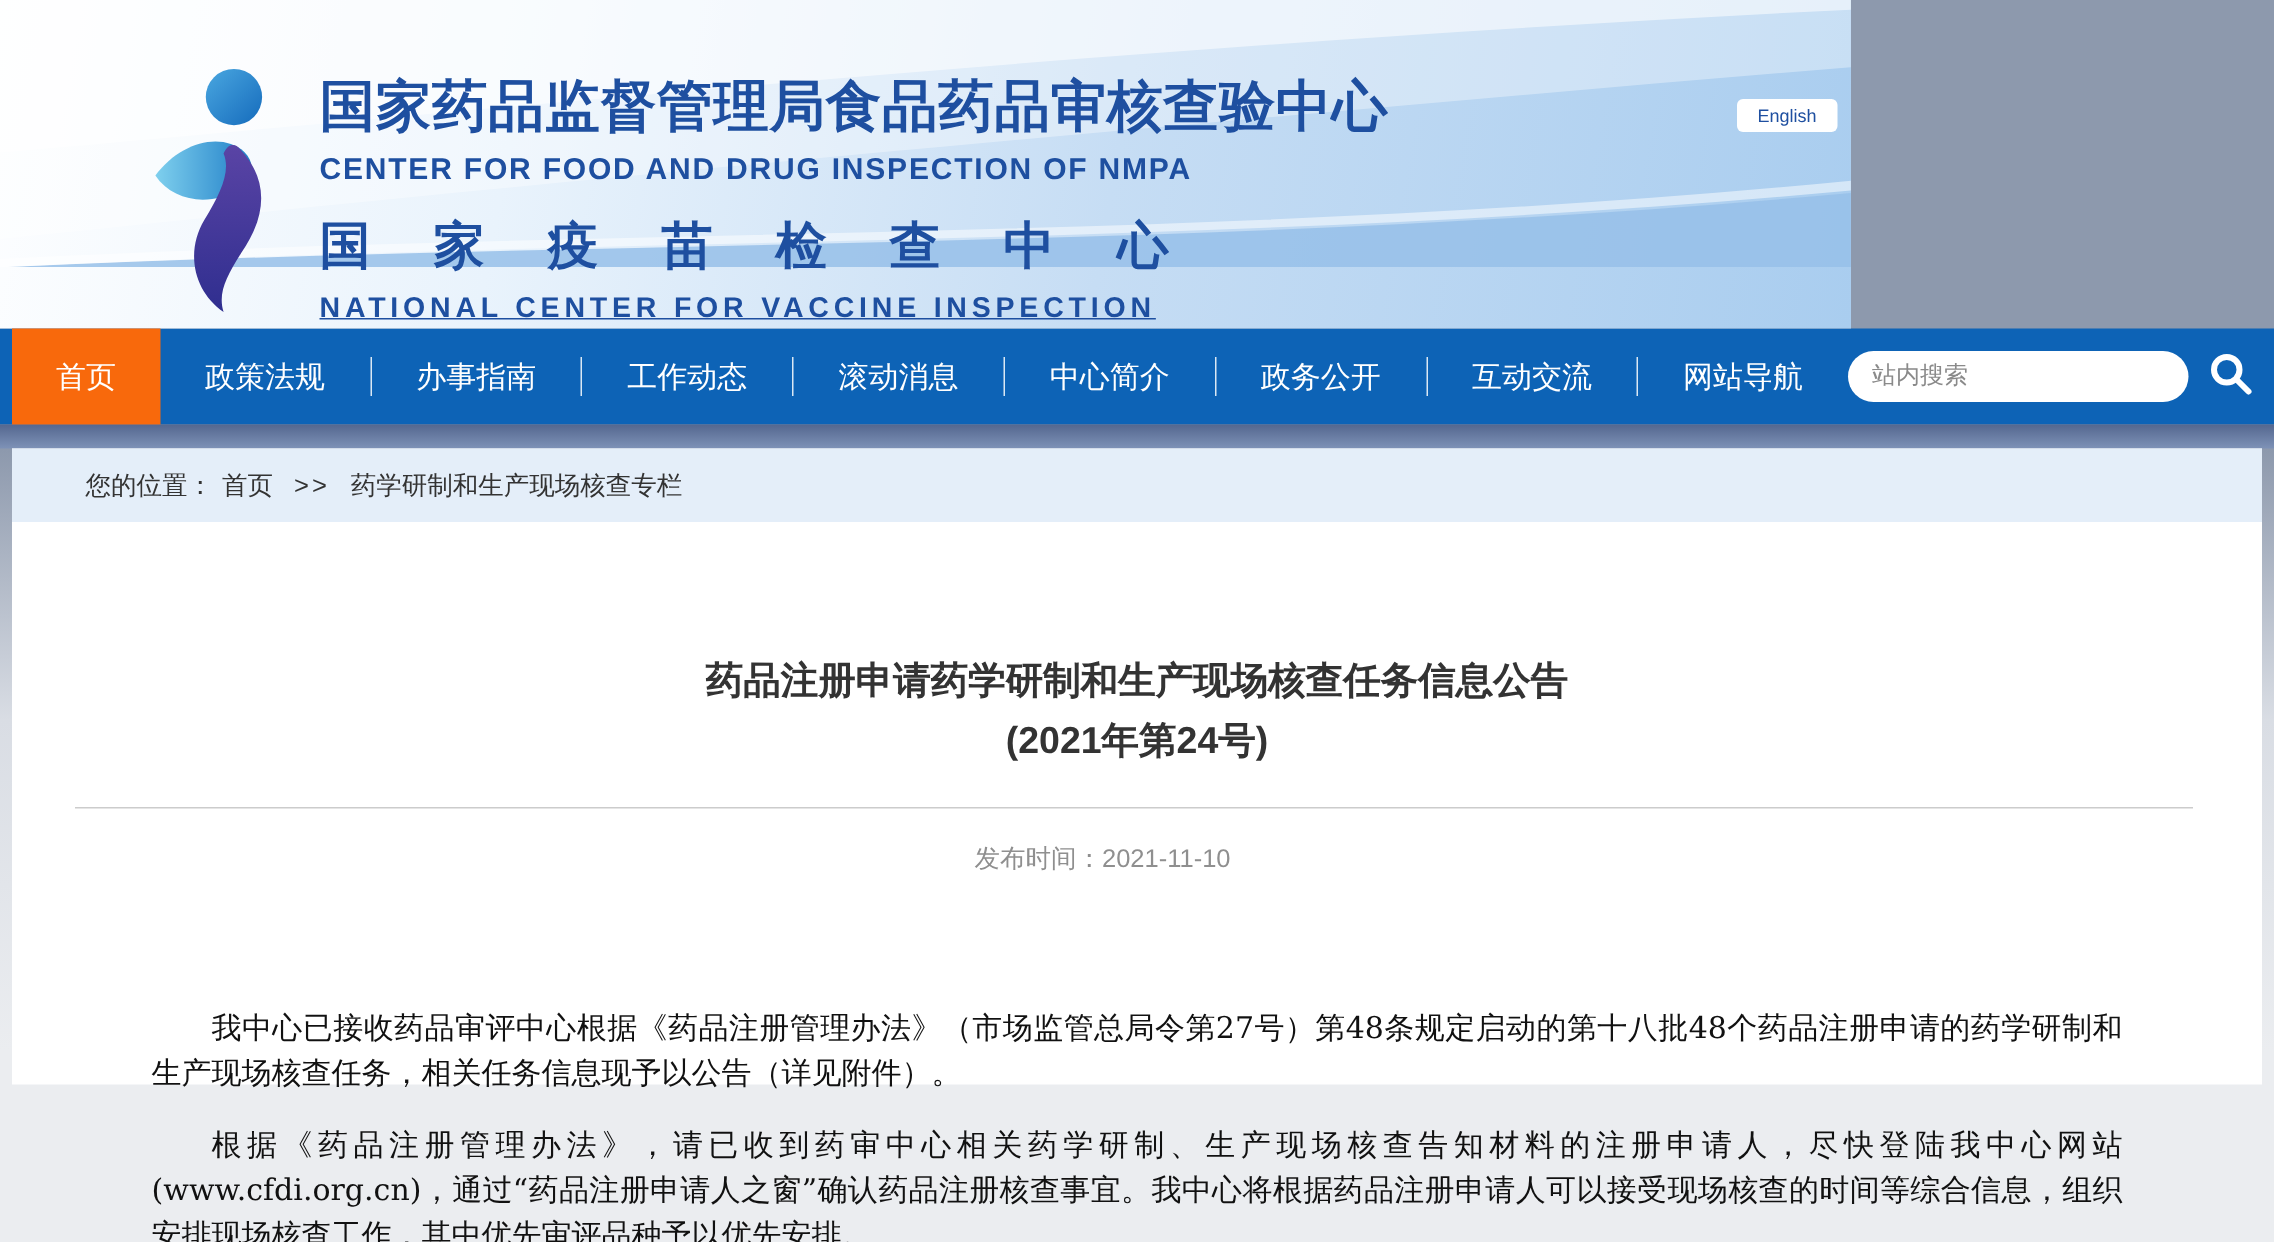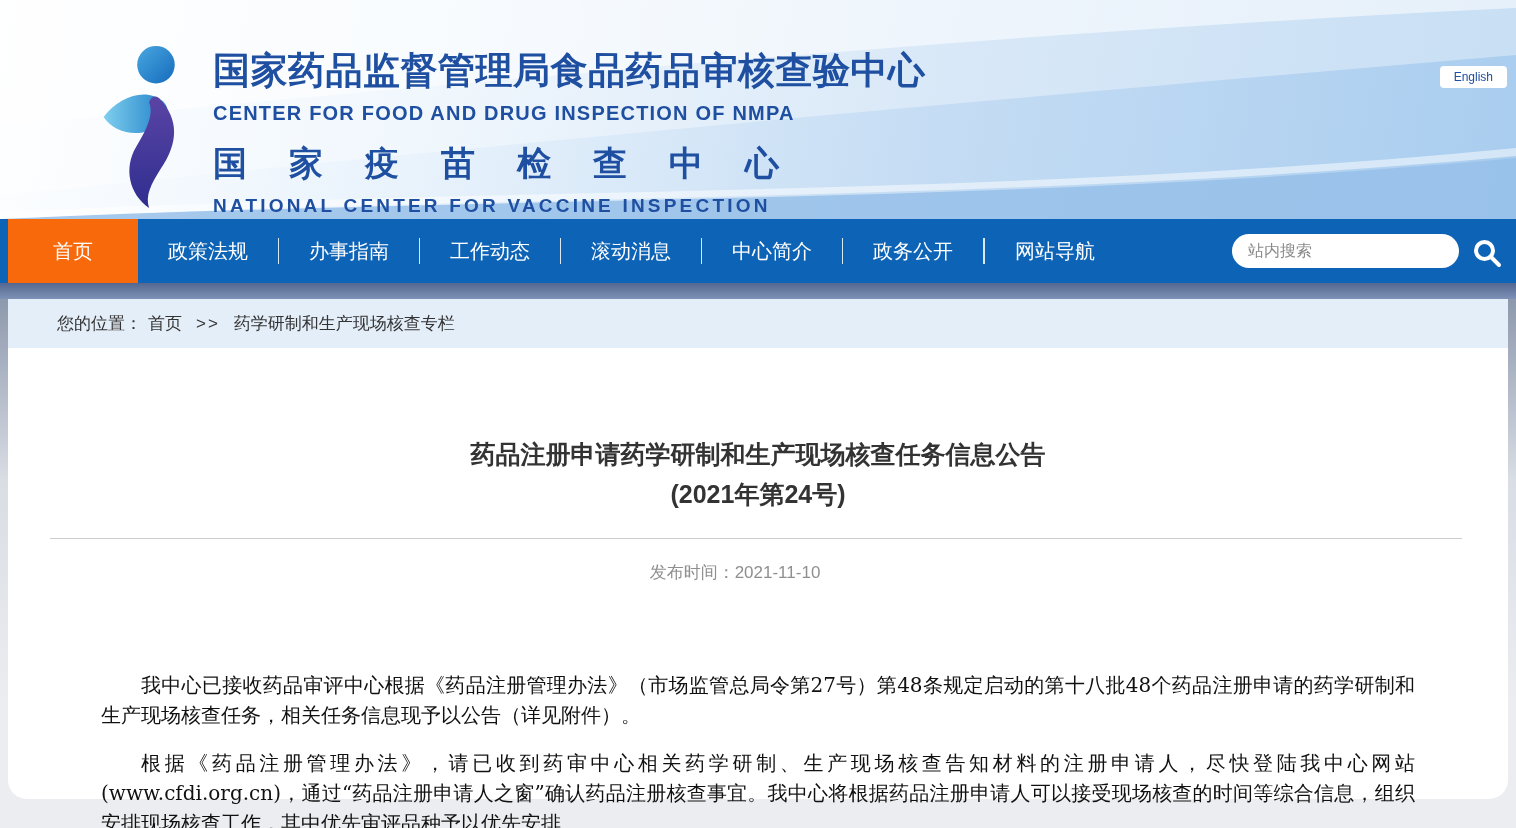--- a/index.html
+++ b/index.html
@@ -3,47 +3,47 @@
 <meta charset="utf-8">
 <style>
   * { margin:0; padding:0; box-sizing:border-box; }
   html,body { width:1516px; height:828px; overflow:hidden; }
   body {
     font-family:"Liberation Sans","DejaVu Sans",sans-serif;
     background:linear-gradient(180deg,#8d99ad 300px,#d9dde4 480px,#ebedf0 700px);
   }
 
   
-  .header { position:relative; width:1516px; height:219px; overflow:hidden;
+  .header { position:relative; width:1234px; height:219px; overflow:hidden;
     background:linear-gradient(100deg,#fdfeff 0%,#e9f3fc 28%,#c6ddf4 60%,#a9cdef 100%); }
   .header-waves { position:absolute; inset:0; }
   .logo { position:absolute; left:103px; top:40px; width:100px; height:168px; }
   .header-titles { position:absolute; left:213px; top:46px; color:#1e4fa0; }
   .cn-title-1 { font-size:37px; font-weight:bold; letter-spacing:0.5px; white-space:nowrap; }
   .en-title-1 { font-size:20px; font-weight:bold; letter-spacing:1.2px; margin-top:6px; white-space:nowrap; }
   .cn-title-2 { font-size:34px; font-weight:bold; letter-spacing:42px; margin-top:16px; white-space:nowrap; }
-  .en-title-2 { font-size:19px; font-weight:bold; letter-spacing:3.2px; margin-top:8px; white-space:nowrap; }
+  .en-title-2 { font-size:19px; font-weight:bold; letter-spacing:3.2px; margin-top:8px; white-space:nowrap;text-decoration:underline; }
   .english-btn { position:absolute; right:9px; top:66px; background:#ffffff; color:#1e4fa0;
     font-size:12px; padding:4px 14px; border-radius:4px; border:none; cursor:pointer; }
 
   
   .navbar { width:1516px; height:64px; background:#0d63b6; display:flex; align-items:center; padding-left:8px; }
   .nav-item { position:relative; color:#ffffff; font-size:20px; height:64px; display:flex;
     align-items:center; justify-content:center; padding:0 30px; cursor:pointer; white-space:nowrap; }
   .nav-item.active { background:#f8690c; width:130px; padding:0; }
   .nav-sep { width:1px; height:26px; background:#ffffff; opacity:.85; }
-  .nav-search { margin-left:auto; display:flex; align-items:flex-end; }
+  .nav-search { margin-left:auto; display:flex; align-items:flex-start; }
   .search-input { width:227px; height:34px; border:none; border-radius:17px; padding:0 16px;
     font-size:16px; color:#333; outline:none; }
   .search-input::placeholder { color:#8a8a8a; }
   .search-btn { background:none; border:none; margin:0 14px 0 13px; cursor:pointer; display:flex; align-items:center; }
 
   
   .sub-band { width:1516px; height:16px; background:linear-gradient(180deg,#54678f,#7e92b7); }
-  .content-wrap { margin:0 8px; width:1500px; background:#ffffff; height:500px;border-radius:19px; }
+  .content-wrap { margin:0 8px; width:1500px; background:#ffffff; height:424px; }
   .breadcrumb { height:49px; background:#e4eef9; display:flex; align-items:center;
     padding-left:49px; font-size:17px; color:#333; }
   .breadcrumb .crumb-label { margin-right:6px; }
   .breadcrumb a { color:#333; text-decoration:none; cursor:pointer; }
   .breadcrumb .crumb-sep { margin:0 14px; letter-spacing:2px; }
 
   
   .article { padding-top:86px; }
   .article-title { text-align:center; color:#333; font-size:25px; font-weight:bold; line-height:40px; }
   .divider { border:none; border-top:1px solid #cccccc; margin:24px 46px 0 42px; }
@@ -101,20 +101,21 @@
   <div class="nav-item">办事指南</div>
   <span class="nav-sep"></span>
   <div class="nav-item">工作动态</div>
   <span class="nav-sep"></span>
   <div class="nav-item">滚动消息</div>
   <span class="nav-sep"></span>
   <div class="nav-item">中心简介</div>
   <span class="nav-sep"></span>
   <div class="nav-item">政务公开</div>
   <span class="nav-sep"></span>
+  <div class="nav-item">互动交流</div>
   <span class="nav-sep"></span>
   <div class="nav-item">网站导航</div>
 
   <div class="nav-search">
     <input class="search-input" type="text" placeholder="站内搜索" style="">
     <button class="search-btn">
       <svg width="30" height="30" viewBox="0 0 30 30">
         <circle cx="12.5" cy="12.5" r="8.5" fill="none" stroke="#ffffff" stroke-width="4"></circle>
         <line x1="19" y1="19" x2="27" y2="27" stroke="#ffffff" stroke-width="4" stroke-linecap="round"></line>
       </svg>

